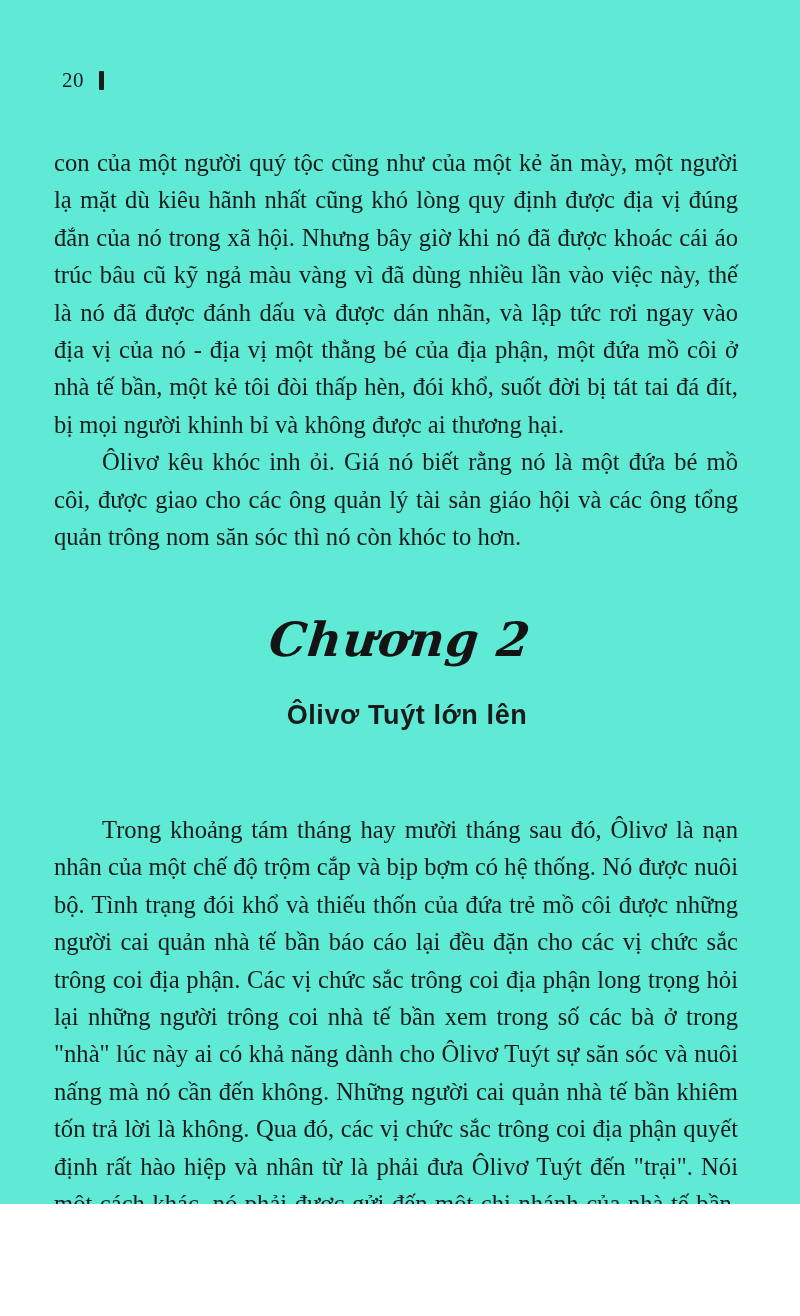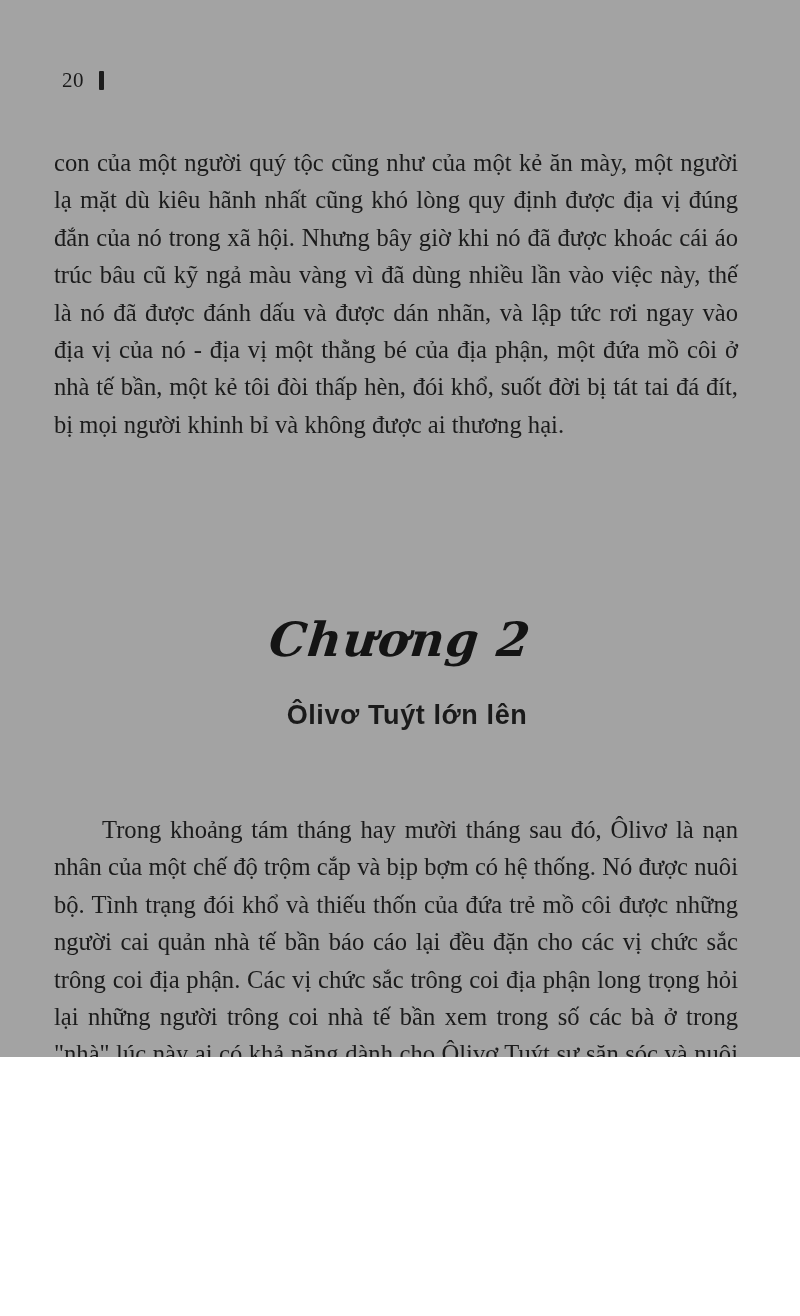--- a/index.html
+++ b/index.html
@@ -4,22 +4,22 @@
 <style>
   html, body {
     margin: 0;
     padding: 0;
     background: #ffffff;
   }
 
   .page {
     position: relative;
     width: 800px;
-    height: 1057px;
-    background: #a3a3a3;
+    height: 1204px;
+    background: #5eead4;
     overflow: hidden;
     font-family: "Liberation Serif", "DejaVu Serif", serif;
     color: #181818;
   }
 
   
   .running-header {
     position: absolute;
     left: 62px;
     top: 64px;
@@ -119,20 +119,21 @@
 
 <div class="page">
 
   <div class="running-header">
     <span class="folio">20</span>
     <span class="header-rule"></span>
   </div>
 
   <div class="body-block" id="block-top">
     <p>con của một người quý tộc cũng như của một kẻ ăn mày, một người lạ mặt dù kiêu hãnh nhất cũng khó lòng quy định được địa vị đúng đắn của nó trong xã hội. Nhưng bây giờ khi nó đã được khoác cái áo trúc bâu cũ kỹ ngả màu vàng vì đã dùng nhiều lần vào việc này, thế là nó đã được đánh dấu và được dán nhãn, và lập tức rơi ngay vào địa vị của nó - địa vị một thằng bé của địa phận, một đứa mồ côi ở nhà tế bần, một kẻ tôi đòi thấp hèn, đói khổ, suốt đời bị tát tai đá đít, bị mọi người khinh bỉ và không được ai thương hại.</p>
+    <p class="indent">Ôlivơ kêu khóc inh ỏi. Giá nó biết rằng nó là một đứa bé mồ côi, được giao cho các ông quản lý tài sản giáo hội và các ông tổng quản trông nom săn sóc thì nó còn khóc to hơn.</p>
   </div>
 
   <div class="chapter-ornament">Chương 2</div>
 
   <div class="chapter-title" id="chapter-title-block">
     <div class="line1">Ôlivơ Tuýt lớn lên</div>
   </div>
 
   <div class="body-block" id="block-body">
     <p class="indent">Trong khoảng tám tháng hay mười tháng sau đó, Ôlivơ là nạn nhân của một chế độ trộm cắp và bịp bợm có hệ thống. Nó được nuôi bộ. Tình trạng đói khổ và thiếu thốn của đứa trẻ mồ côi được những người cai quản nhà tế bần báo cáo lại đều đặn cho các vị chức sắc trông coi địa phận. Các vị chức sắc trông coi địa phận long trọng hỏi lại những người trông coi nhà tế bần xem trong số các bà ở trong "nhà" lúc này ai có khả năng dành cho Ôlivơ Tuýt sự săn sóc và nuôi nấng mà nó cần đến không. Những người cai quản nhà tế bần khiêm tốn trả lời là không. Qua đó, các vị chức sắc trông coi địa phận quyết định rất hào hiệp và nhân từ là phải đưa Ôlivơ Tuýt đến "trại". Nói một cách khác, nó phải được gửi đến một chi nhánh của nhà tế bần, cách đây khoảng ba dặm, ở đấy hai hay ba mươi đứa bé khác vi phạm đạo luật về những người</p>

